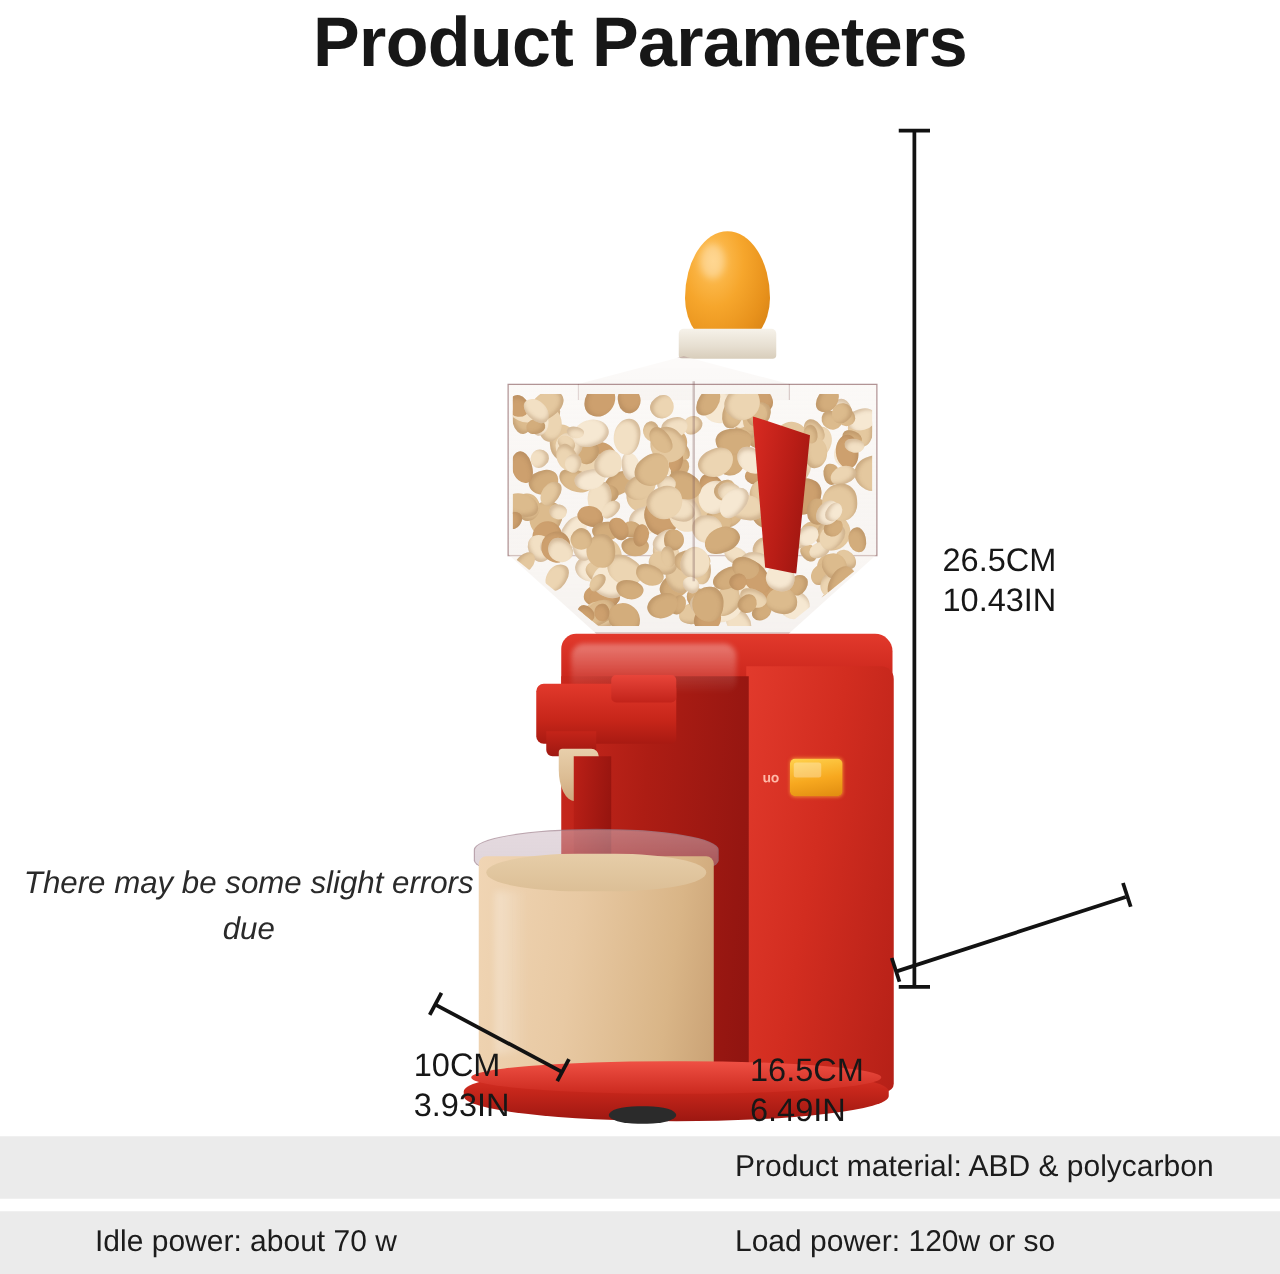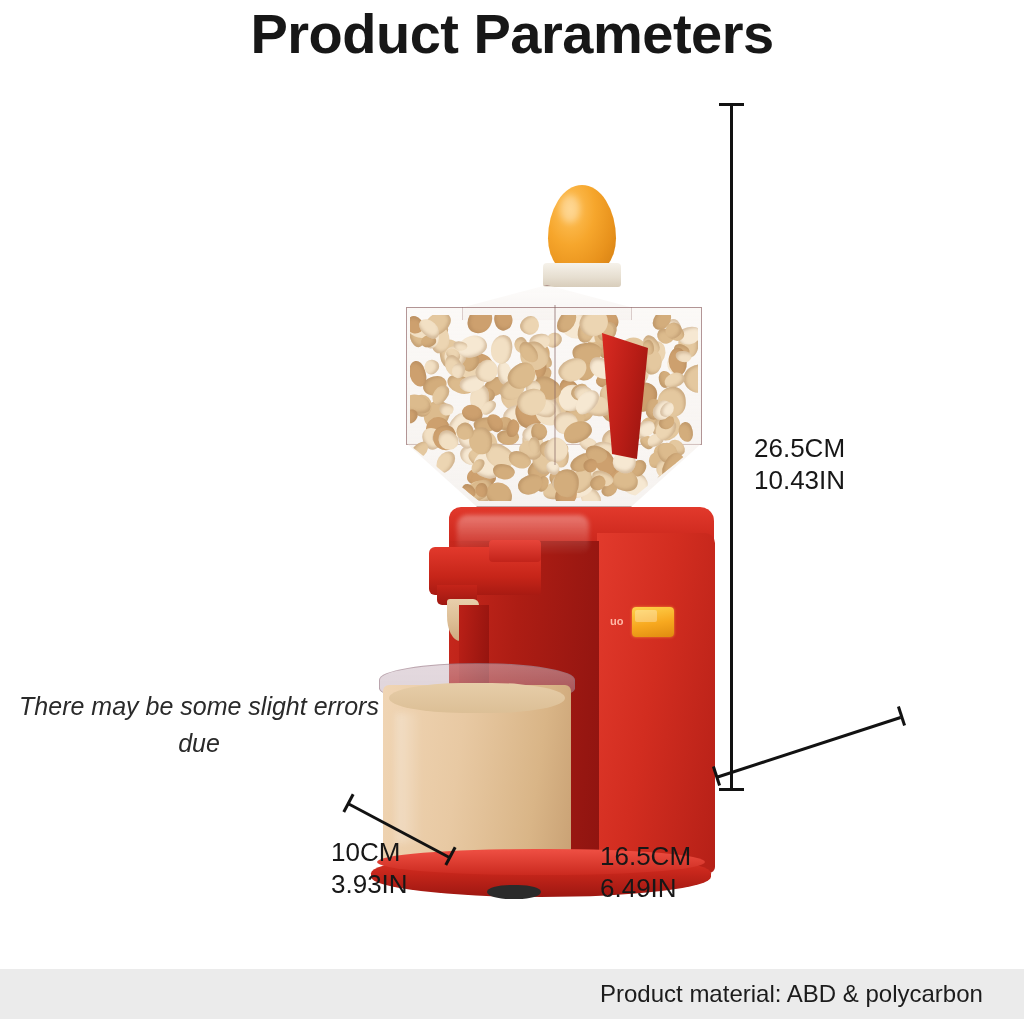--- a/index.html
+++ b/index.html
@@ -399,21 +399,21 @@
     overflow: hidden;
   }
   .spec-row + .spec-row { margin-top: 10px; }
   .spec-cell {
     font-size: 24px;
     color: #1c1c1c;
     white-space: nowrap;
     overflow: hidden;
   }
   .spec-cell-left  { position: absolute; left: 76px; }
-  .spec-cell-right { position: absolute; left: 600px; }
+  .spec-cell-right { position: absolute; left: 588px; }
 </style>
 </head>
 <body>
 
 <div class="page-title">Product Parameters</div>
 
 <div class="product-stage">
 
   <div class="knob-ball"></div>
   <div class="knob-collar"></div>
@@ -712,13 +712,17 @@
 </div>
 
 <div style="position:absolute; left:4px; top:688px; width:390px; text-align:center; font-size:25px; line-height:37px; color:#2a2a2a;font-style:italic;">
   <div>There may be some slight errors due</div>
 </div>
 
 <div class="spec-table">
   <div class="spec-row">
     <div class="spec-cell spec-cell-right">Product material: ABD &amp; polycarbon</div>
   </div>
+  <div class="spec-row">
+    <div class="spec-cell spec-cell-left">Idle power: about 70 w</div>
+    <div class="spec-cell spec-cell-right">Load power: 120w or so</div>
+  </div>
 </div>
 
 </body></html>

